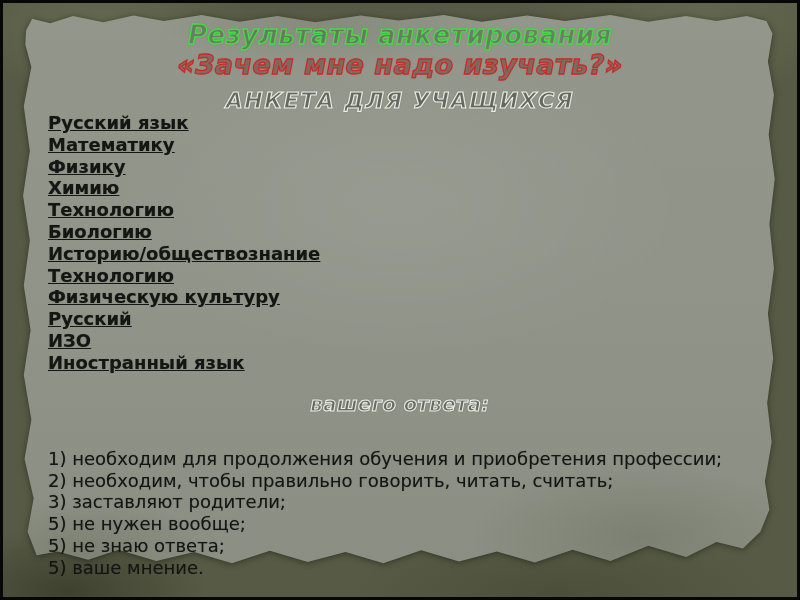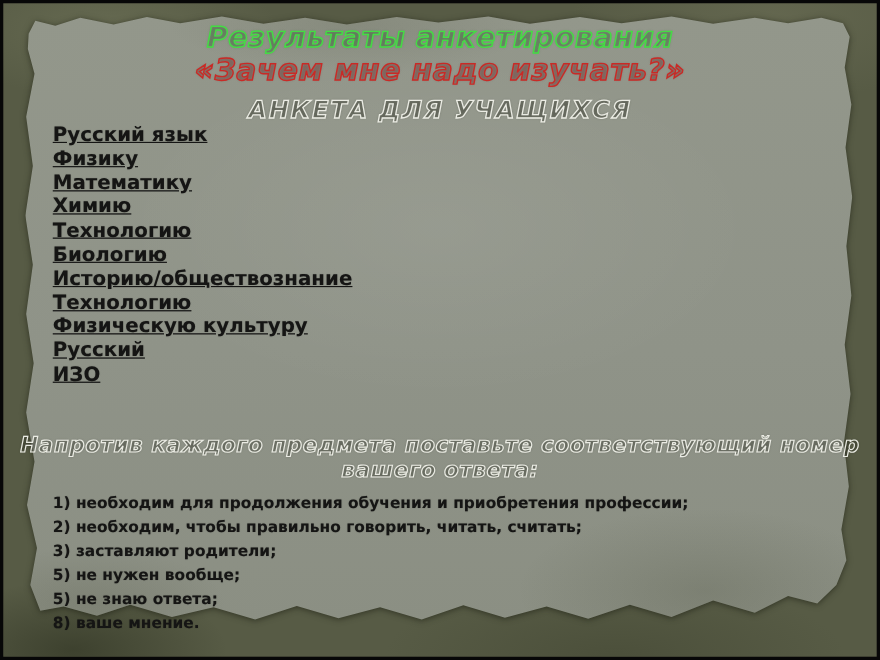--- a/index.html
+++ b/index.html
@@ -79,21 +79,21 @@
   }
   .subjects{
     position:absolute;left:48px;top:112px;
     font-weight:700;font-size:18px;line-height:21.8px;
     color:var(--text-black);
     text-shadow:0 0 1px rgba(10,10,10,.35);
     text-decoration:underline;
   }
   .answers{
     position:absolute;left:48px;top:448px;
-    font-weight:700;font-size:14px;line-height:21.7px;
+    font-weight:400;font-size:18px;line-height:21.7px;
     color:var(--text-black);
     text-shadow:0 0 1px rgba(10,10,10,.35);
     white-space:nowrap;
   }
 </style>
 </head>
 <body>
 
 <div class="slide">
   <div class="olive"></div>
@@ -104,40 +104,40 @@
   <div class="content">
 
     <div class="outline t-green">Результаты анкетирования</div>
 
     <div class="outline t-red">«Зачем мне надо изучать?»</div>
 
     <div class="outline t-white">АНКЕТА ДЛЯ УЧАЩИХСЯ</div>
 
     <div class="subjects">
       <div>Русский язык</div>
+      <div>Математику</div>
       <div>Физику</div>
-      <div>Математику</div>
       <div>Химию</div>
       <div>Технологию</div>
       <div>Биологию</div>
       <div>Историю/обществознание</div>
       <div>Технологию</div>
       <div>Физическую культуру</div>
       <div>Русский</div>
       <div>ИЗО</div>
+      <div>Иностранный язык</div>
     </div>
 
     <div class="outline instruction">
-      <div>Напротив каждого предмета поставьте соответствующий номер</div>
       <div>вашего ответа:</div>
     </div>
 
     <div class="answers">
       <div>1) необходим для продолжения обучения и приобретения профессии;</div>
       <div>2) необходим, чтобы правильно говорить, читать, считать;</div>
       <div>3) заставляют родители;</div>
       <div>5) не нужен вообще;</div>
       <div>5) не знаю ответа;</div>
-      <div>8) ваше мнение.</div>
+      <div>5) ваше мнение.</div>
     </div>
 
   </div>
 </div>
 
 </body></html>

